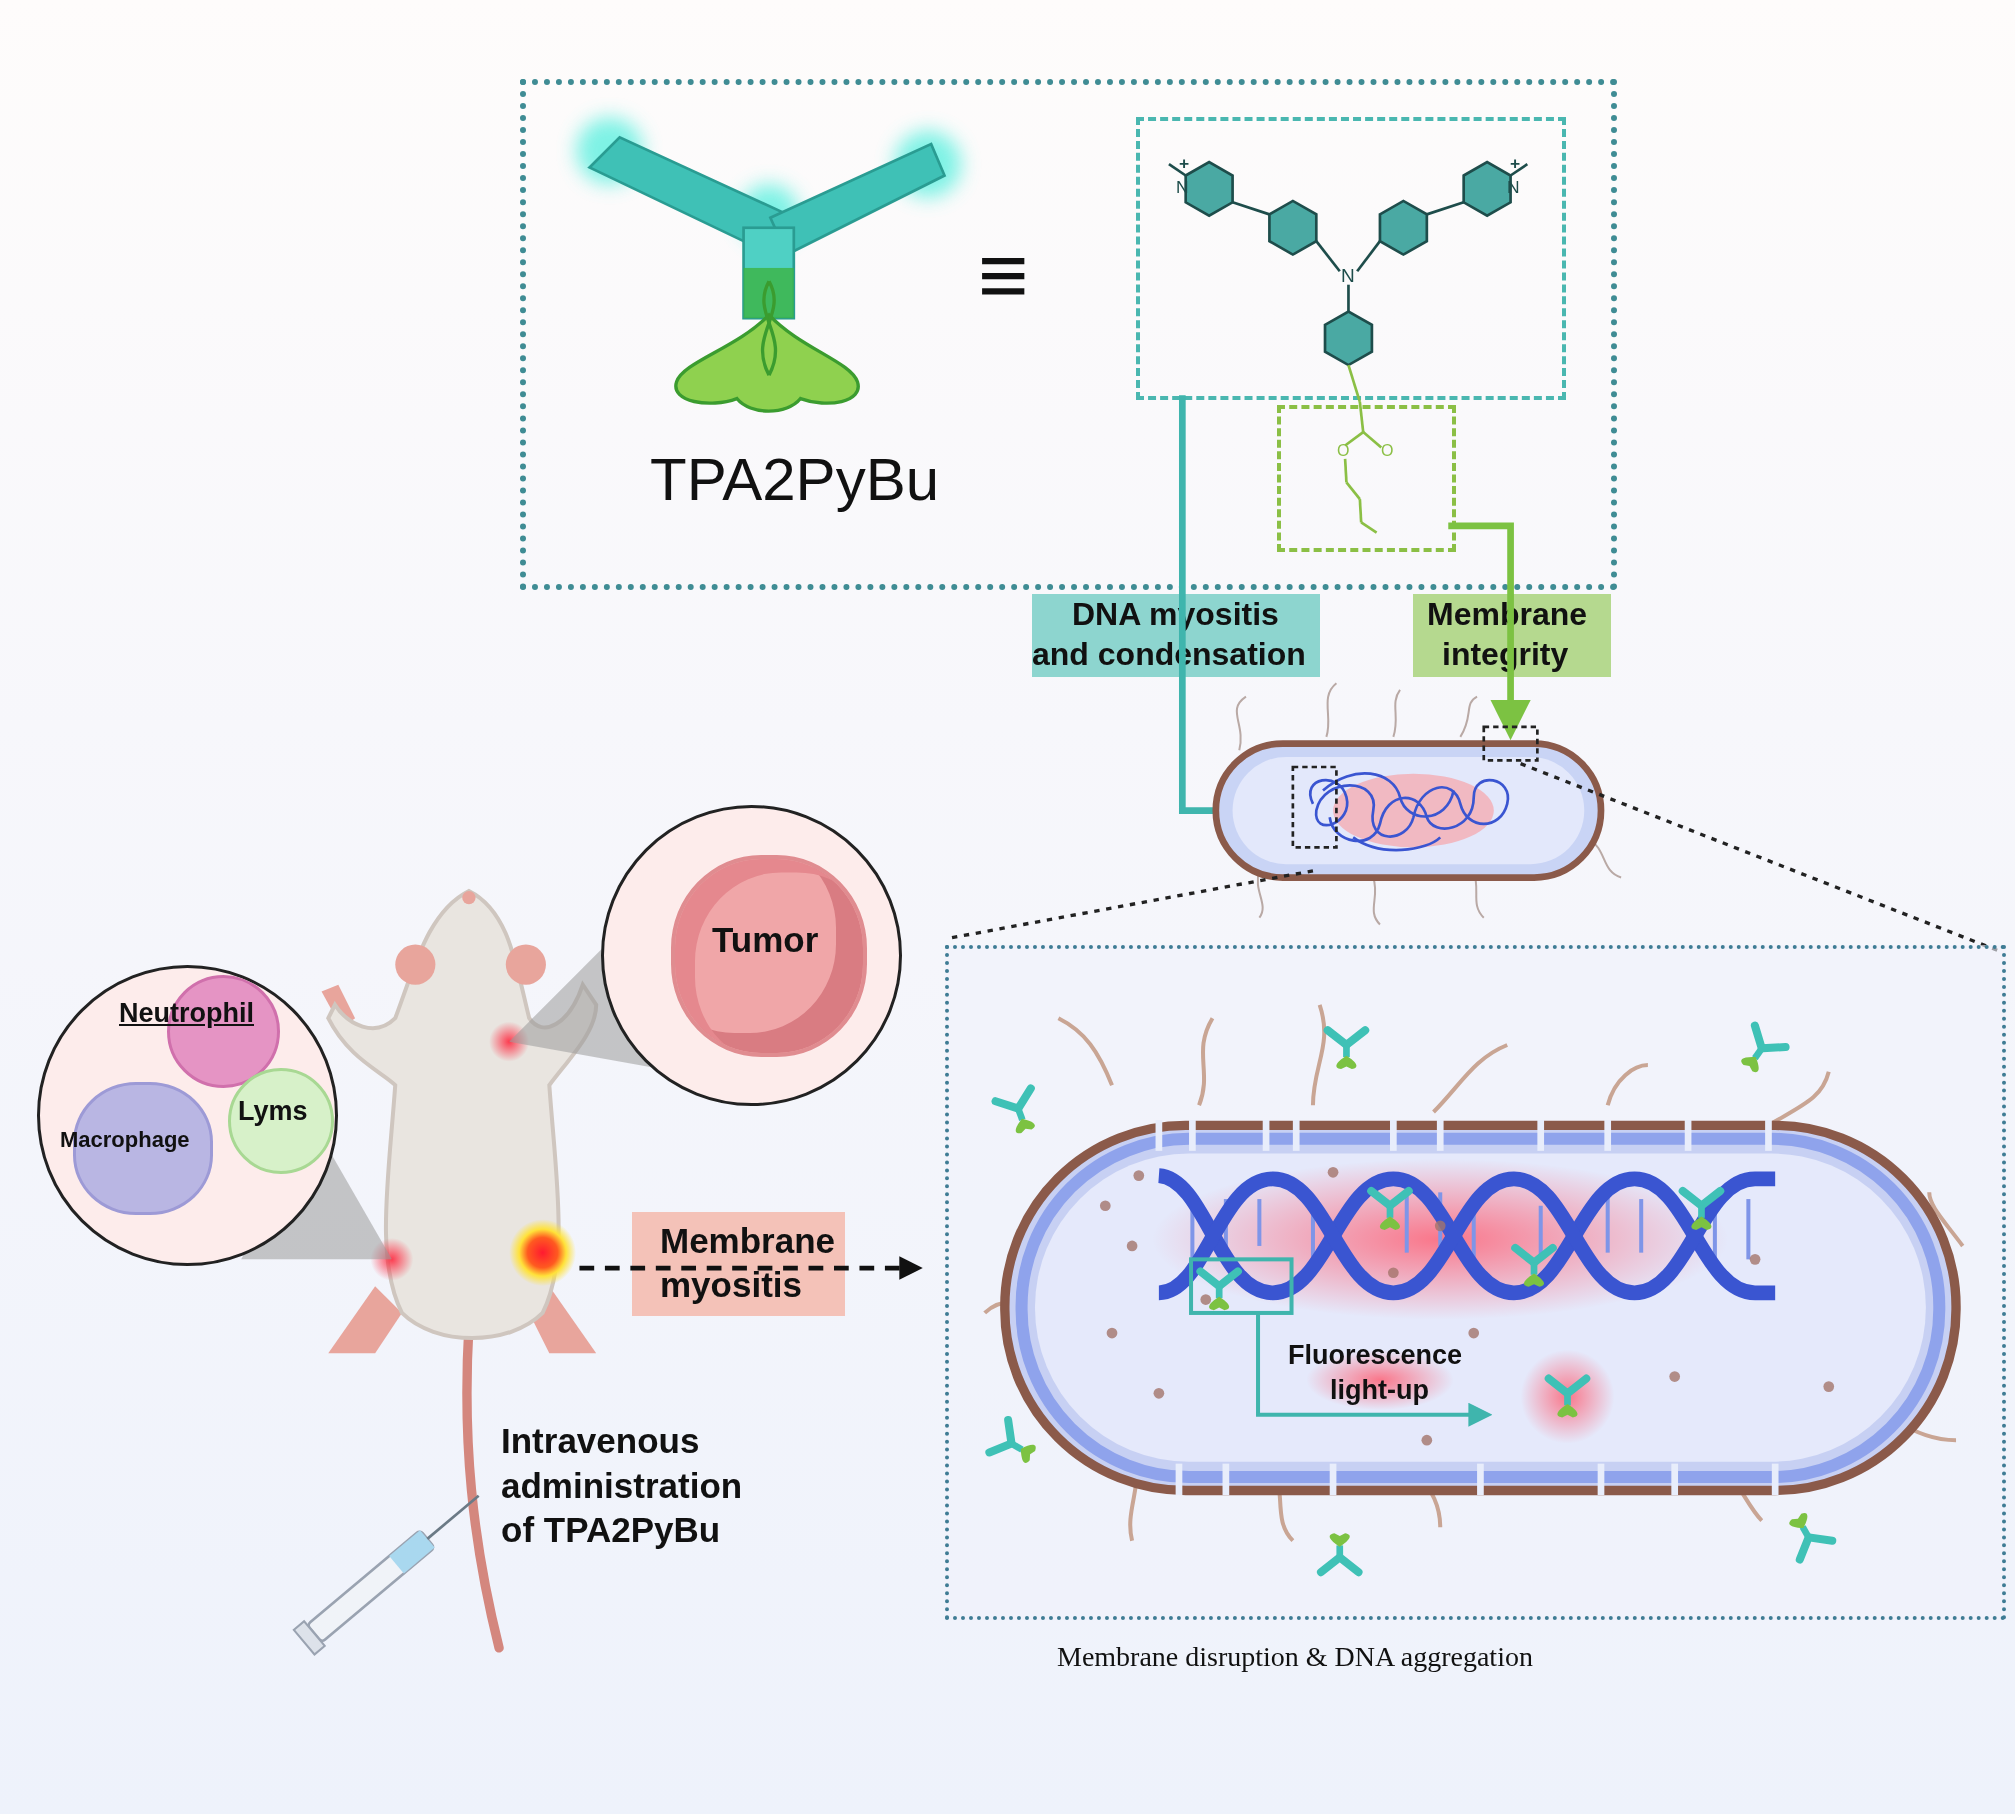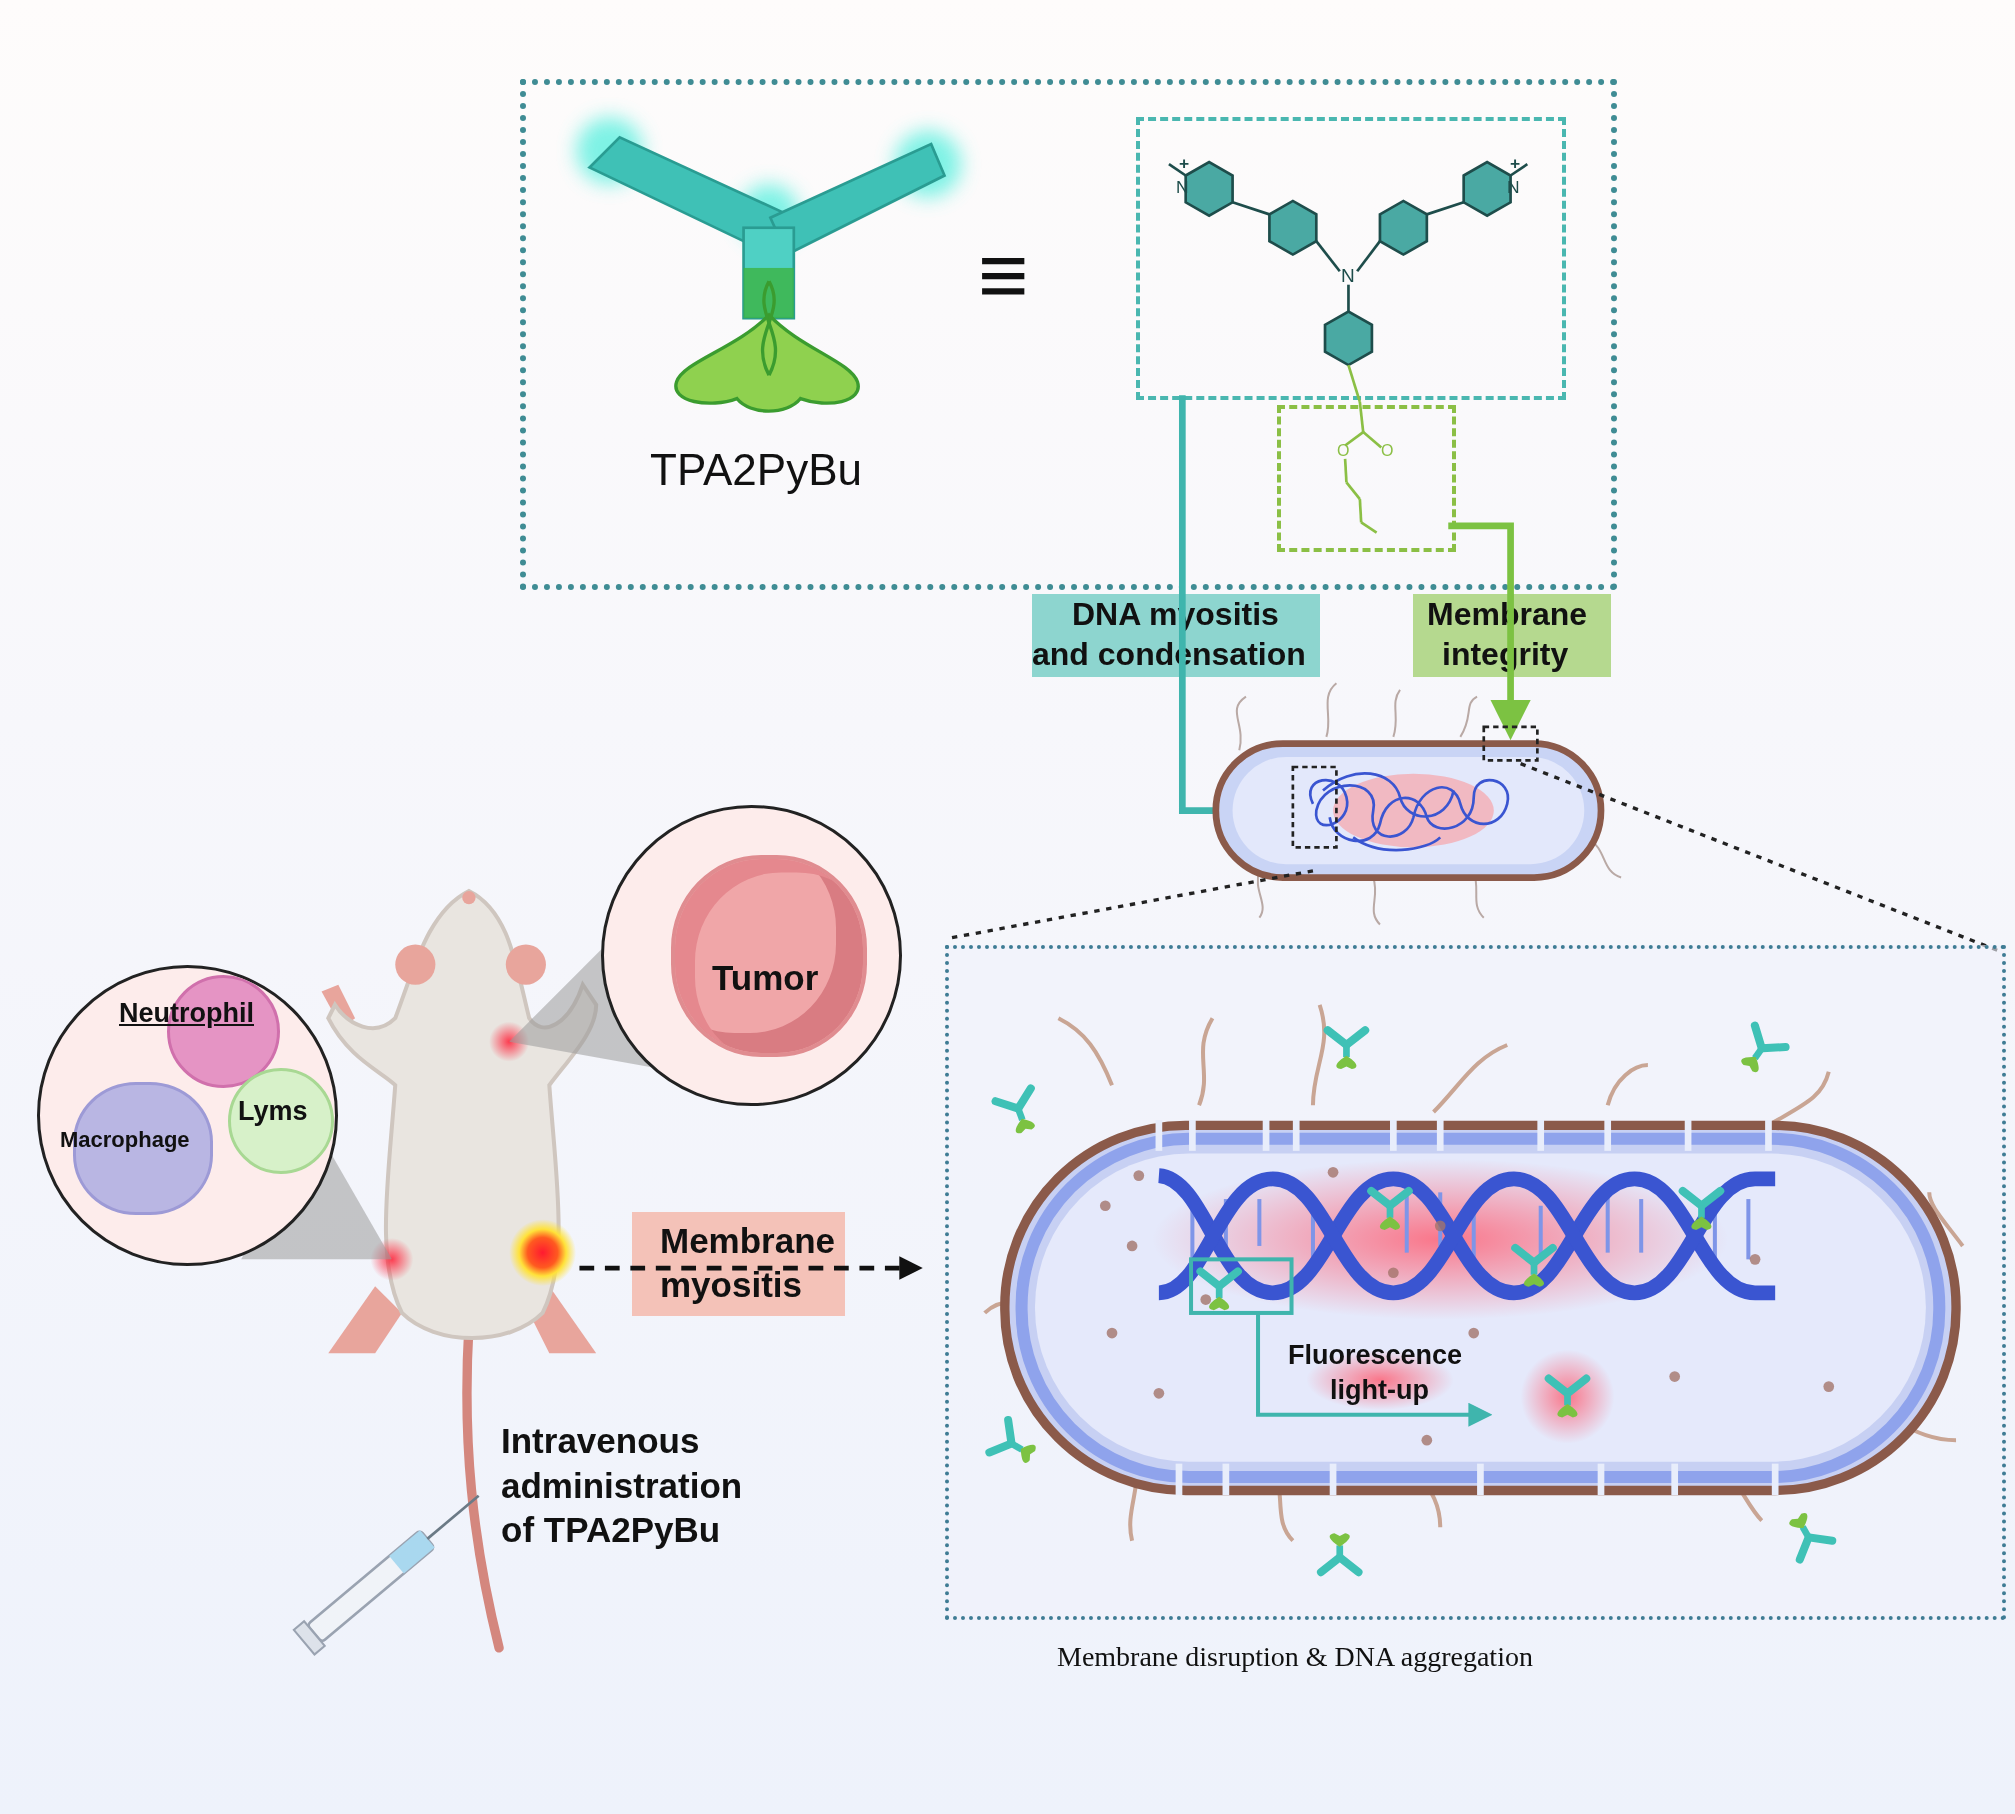--- a/index.html
+++ b/index.html
@@ -55,21 +55,21 @@
   <polygon points="880,250 925,205 1175,320 1150,380 1110,360" fill="#3fc1b6" stroke="#2a9c92" stroke-width="4"></polygon>
   <polygon points="1390,215 1410,262 1175,380 1150,325" fill="#3fc1b6" stroke="#2a9c92" stroke-width="4"></polygon>
   <rect x="1110" y="340" width="75" height="135" fill="#4fd0c4" stroke="#2a9c92" stroke-width="4"></rect>
   <rect x="1110" y="400" width="75" height="75" fill="#3cb54a" opacity="0.85"></rect>
 
   <path d="M1148,470 C1100,520 1020,540 1010,570 C1000,600 1060,610 1100,595 C1120,620 1175,620 1195,595 C1235,610 1290,600 1280,570 C1270,540 1195,520 1148,470 Z" fill="#8fd14f" stroke="#3b9c2f" stroke-width="5"></path>
   <path d="M1148,420 C1120,470 1180,500 1148,560" fill="none" stroke="#3b9c2f" stroke-width="5"></path>
   <path d="M1148,420 C1176,470 1116,500 1148,560" fill="none" stroke="#3b9c2f" stroke-width="5"></path>
 </svg>
 
-<div class="txt" style="left:650px;top:445px;font-size:44px;font-weight:normal;">TPA2PyBu</div>
+<div class="txt" style="left:650px;top:445px;font-size:60px;font-weight:normal;">TPA2PyBu</div>
 <div class="txt" style="left:978px;top:231px;font-size:87px;line-height:1;">≡</div>
 
 <div class="abs" style="left:1136px;top:117px;width:422px;height:275px;border:4.7px dashed #4ab7b0;"></div>
 <div class="abs" style="left:1277px;top:405px;width:171px;height:139px;border:4.7px dashed #8bbf45;"></div>
 
 <svg width="2015" height="1814" style="pointer-events:none" viewBox="0 0 3008 2708">
   <g fill="#4aa9a3" stroke="#1e4d4b" stroke-width="4">
     <polygon points="1770,262 1805,242 1840,262 1840,302 1805,322 1770,302"></polygon>
     <polygon points="1895,320 1930,300 1965,320 1965,360 1930,380 1895,360"></polygon>
     <polygon points="2060,320 2095,300 2130,320 2130,360 2095,380 2060,360"></polygon>
@@ -338,21 +338,21 @@
   <div class="abs" style="left:188px;top:100px;width:100px;height:100px;border-radius:50%;background:#d7f1c9;border:3.3px solid #a8d893;"></div>
 </div>
 <div class="txt" style="left:119px;top:998px;font-size:27px;text-decoration:underline;">Neutrophil</div>
 <div class="txt" style="left:238px;top:1096px;font-size:27px;">Lyms</div>
 <div class="txt" style="left:60px;top:1127px;font-size:22px;">Macrophage</div>
 
 <div class="abs" style="left:601px;top:805px;width:295px;height:295px;border-radius:50%;background:#fdeceb;border:3.3px solid #222;overflow:hidden;">
   <div class="abs" style="left:67px;top:47px;width:188px;height:194px;border-radius:46%;background:#f0a6a8;border:4px solid #e08c90;
               box-shadow: inset 20px 13.4px 0 #e5888e, inset -27px -20px 0 #d97c82;"></div>
 </div>
-<div class="txt" style="left:712px;top:958px;font-size:35px;">Tumor</div>
+<div class="txt" style="left:712px;top:920px;font-size:35px;">Tumor</div>
 
 <div class="abs" style="left:632px;top:1212px;width:213px;height:104px;background:#f4c2b8;"></div>
 <div class="txt" style="left:660px;top:1221px;font-size:35px;">Membrane</div>
 <div class="txt" style="left:660px;top:1265px;font-size:35px;">myositis</div>
 <svg width="2015" height="1814" style="pointer-events:none" viewBox="0 0 3008 2708">
   <line x1="865" y1="1893" x2="1360" y2="1893" stroke="#111" stroke-width="7" stroke-dasharray="22,16" marker-end="url(#arrBlack)"></line>
 </svg>
 
 <div class="txt" style="left:501px;top:1421px;font-size:35px;">Intravenous</div>
 <div class="txt" style="left:501px;top:1466px;font-size:35px;">administration</div>

